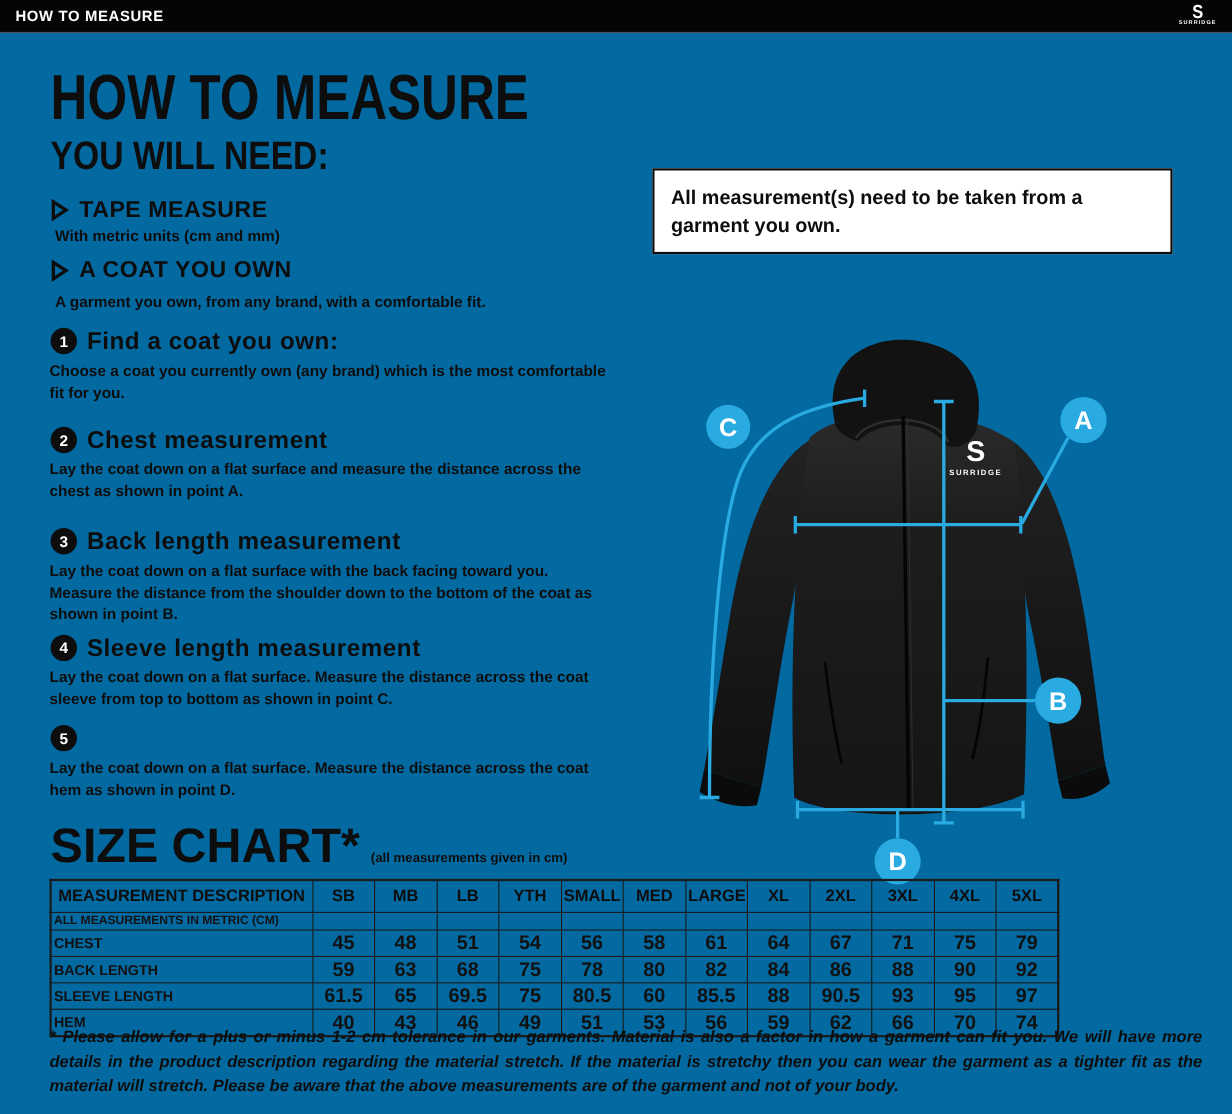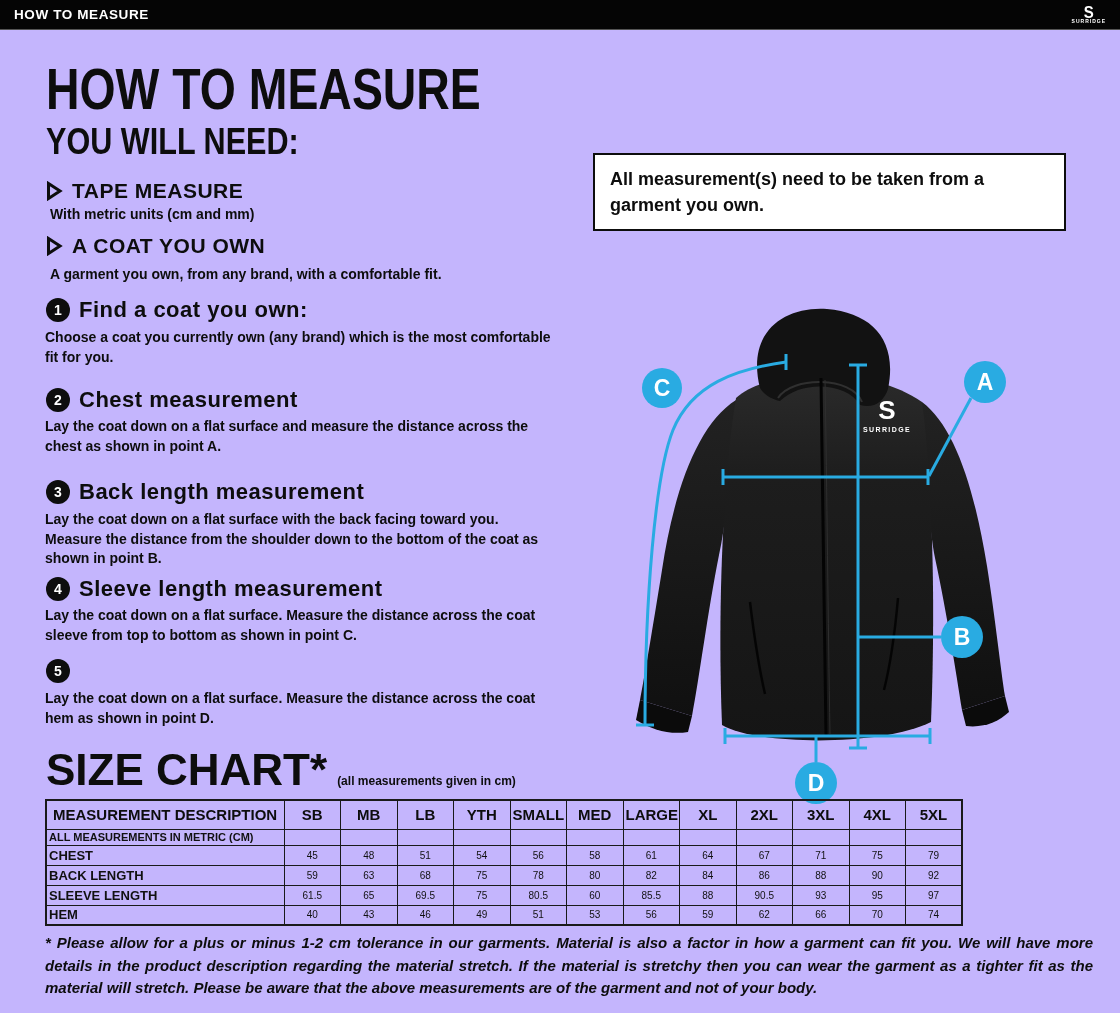--- a/index.html
+++ b/index.html
@@ -1,18 +1,18 @@
 <!DOCTYPE html>
 <html style="--accent: #29abe2;"><head>
 <meta charset="utf-8">
 <style>
   * { margin:0; padding:0; box-sizing:border-box; }
   html,body { background:#fff; }
   body { font-family:"Liberation Sans","DejaVu Sans",sans-serif; color:#111; }
-  #stage { position:relative; width:1120px; height:1013px; background:#c4b5fd; overflow:hidden; }
+  #stage { position:relative; width:1120px; height:1013px; background:#0369a1; overflow:hidden; }
 
   
   .topbar { position:absolute; left:0; top:0; width:1120px; height:30px; background:#050505; border-bottom:1px solid #555; display:flex; align-items:center; justify-content:space-between; padding:0 12px 0 14px; }
   .topbar-title { color:#fff; font-size:13.5px; font-weight:800; letter-spacing:.6px; }
   .brand { display:flex; flex-direction:column; align-items:center; line-height:1; padding-right:2px; }
   .brand-s { color:#fff; font-size:15px; font-weight:800; line-height:.9; transform:scaleY(1.15); }
   .brand-name { color:#fff; font-size:5px; font-weight:700; letter-spacing:1px; margin-top:1px; }
 
   
   .h1 { position:absolute; left:46px; top:60px; font-size:58px; font-weight:800; letter-spacing:0; line-height:1; transform:scaleX(.8); transform-origin:0 0; white-space:nowrap; color:#0d0d0d; }
@@ -52,21 +52,21 @@
   .sc-head { position:absolute; left:46px; top:748px; display:flex; align-items:baseline; gap:10px; }
   .sc-title { font-size:44px; font-weight:800; line-height:1; white-space:nowrap; color:#0d0d0d; }
   .sc-sub { font-size:12px; font-weight:800; white-space:nowrap; color:#0d0d0d; }
 
   table.size-table { position:absolute; left:45px; top:799px; width:918px; border-collapse:collapse; table-layout:fixed; }
   .size-table th, .size-table td { border:1.6px solid #1a1a1a; text-align:center; vertical-align:middle; overflow:hidden; white-space:nowrap; }
   .size-table { border:2.5px solid #1a1a1a; }
   .size-table thead th { font-size:15px; font-weight:800; height:29px; padding:2px 2px; color:#0d0d0d; }
   .size-table th.desc-col, .size-table td.desc-col { text-align:left; padding-left:6px; width:238px; }
   .size-table tr.unit-row td { font-size:11px; font-weight:800; height:16px; padding:0 2px; }
-  .size-table tr.data-row td { font-size:10px; font-weight:400; height:20px; padding:1px 2px; }
+  .size-table tr.data-row td { font-size:18px; font-weight:700; height:20px; padding:1px 2px; }
   .size-table tr.data-row td.desc-col { font-size:13px; font-weight:600; }
 
   .footnote { position:absolute; left:45px; top:932px; width:1048px; font-size:15px; font-weight:700; font-style:italic; line-height:1.5; text-align:justify; color:#0d0d0d; }
 </style>
 </head>
 <body>
 
 <div id="stage">
 
   <div class="topbar">

